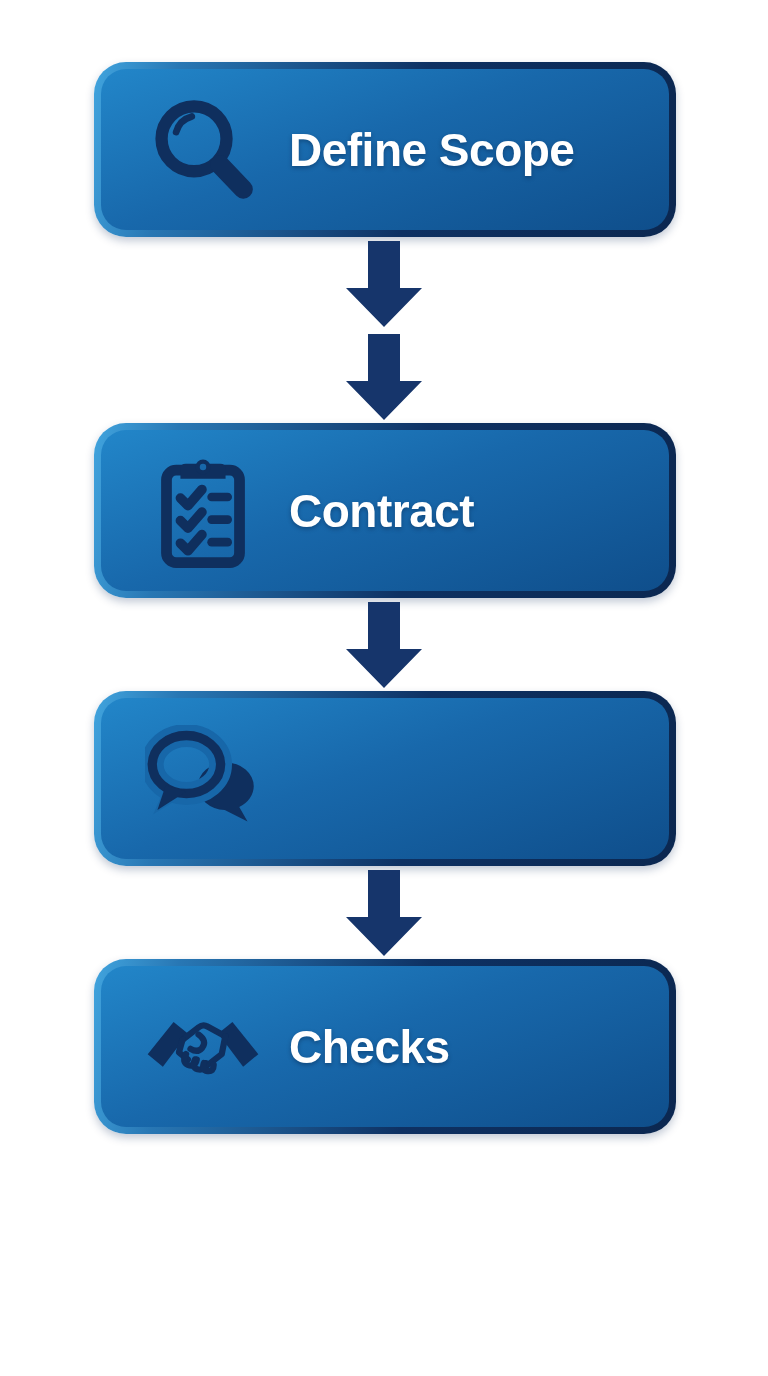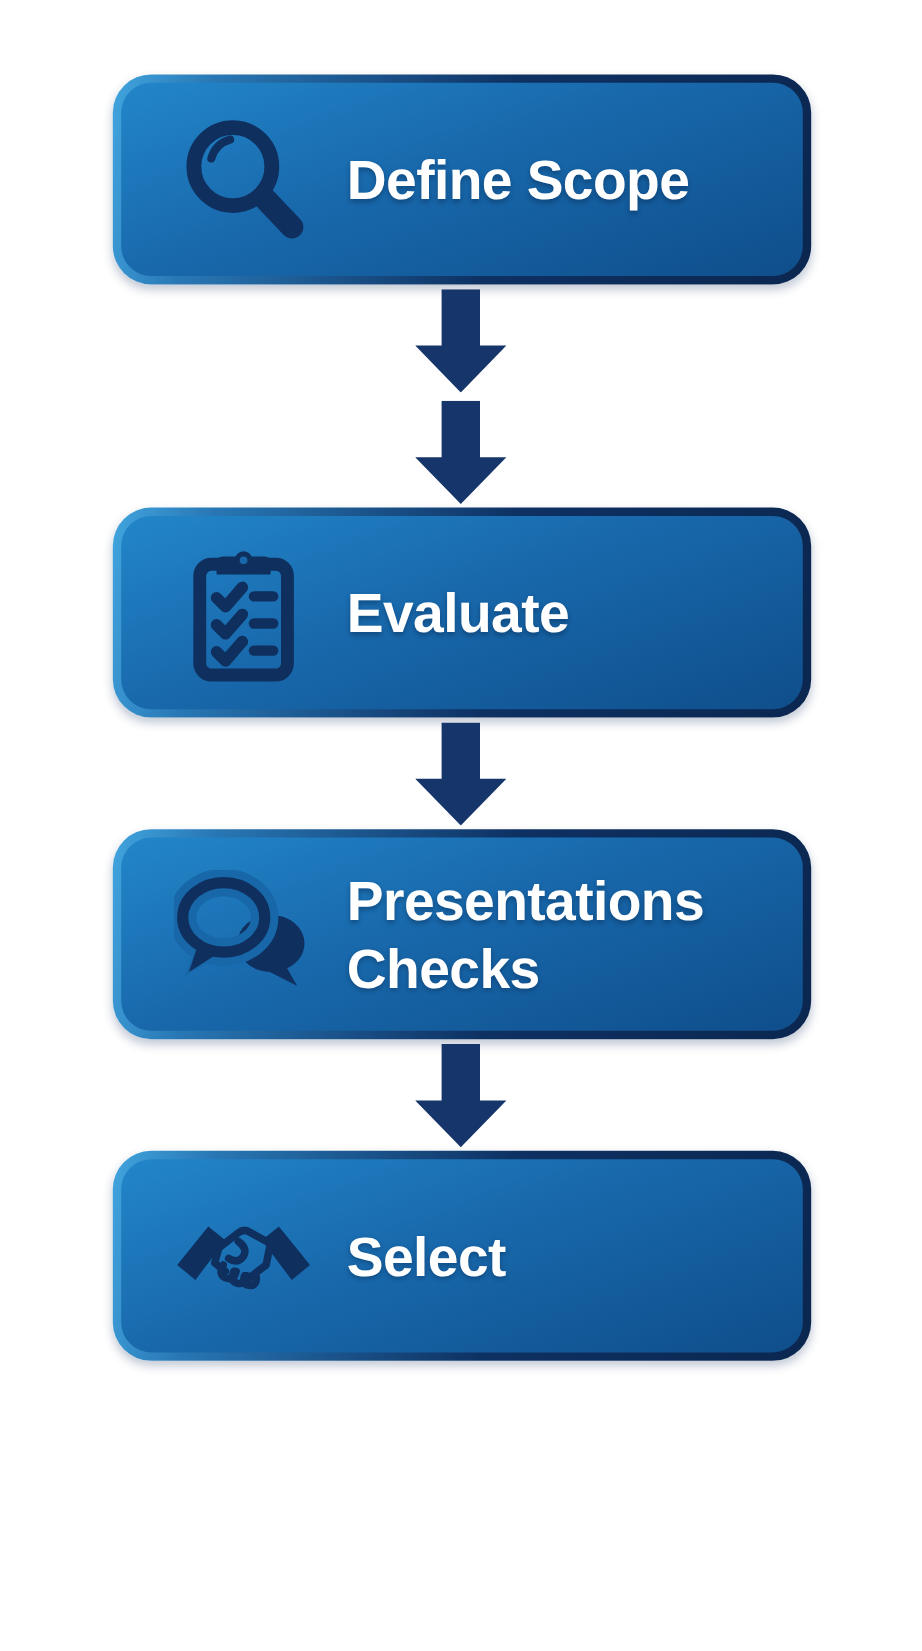--- a/index.html
+++ b/index.html
@@ -104,21 +104,21 @@
           <circle cx="50" cy="13" r="3" fill="#1868ab"></circle>
           <path d="M29,42 l7,7 l13,-15" fill="none" stroke="#0f2f5e" stroke-width="9" stroke-linecap="round" stroke-linejoin="round"></path>
           <path d="M29,63 l7,7 l13,-15" fill="none" stroke="#0f2f5e" stroke-width="9" stroke-linecap="round" stroke-linejoin="round"></path>
           <path d="M29,84 l7,7 l13,-15" fill="none" stroke="#0f2f5e" stroke-width="9" stroke-linecap="round" stroke-linejoin="round"></path>
           <line x1="58" y1="41" x2="73" y2="41" stroke="#0f2f5e" stroke-width="8" stroke-linecap="round"></line>
           <line x1="58" y1="62" x2="73" y2="62" stroke="#0f2f5e" stroke-width="8" stroke-linecap="round"></line>
           <line x1="58" y1="83" x2="73" y2="83" stroke="#0f2f5e" stroke-width="8" stroke-linecap="round"></line>
         </svg>
       </div>
       <div class="label">
-        <span class="line">Evaluate</span>
+        <span class="line">Contract</span>
       </div>
     </div>
   </div>
 
   <div class="gap">
     <svg width="76" height="86" viewBox="0 0 76 86">
       <path d="M22,0 h32 v47 h22 L38,86 L0,47 h22 z" fill="#16356b"></path>
     </svg>
   </div>
 
@@ -128,24 +128,20 @@
         <svg width="120" height="108" viewBox="0 0 112 100">
 
           <path d="M78,34 a27,23 0 0 1 27,23 a27,23 0 0 1 -14,20 l8,14 l-22,-11 a27,23 0 0 1 -26,-23 a27,23 0 0 1 27,-23 z" fill="#0f2f5e"></path>
 
           <ellipse cx="40" cy="36" rx="33" ry="28" fill="none" stroke="#1767a9" stroke-width="22"></ellipse>
           <path d="M22,52 L8,84 L44,62 Z" fill="#1767a9"></path>
 
           <ellipse cx="40" cy="36" rx="33" ry="28" fill="none" stroke="#0f2f5e" stroke-width="9"></ellipse>
           <path d="M20,56 L12,80 L40,62 Z" fill="#0f2f5e"></path>
         </svg>
-      </div>
-      <div class="label">
-        <span class="line">Presentations</span>
-        <span class="line">Checks</span>
       </div>
     </div>
   </div>
 
   <div class="gap">
     <svg width="76" height="86" viewBox="0 0 76 86">
       <path d="M22,0 h32 v47 h22 L38,86 L0,47 h22 z" fill="#16356b"></path>
     </svg>
   </div>
 
@@ -166,18 +162,18 @@
 
             <path d="M60,36 q10,7 4,15 q-5,6 -13,1"></path>
 
             <path d="M46,58 q-5,9 2,12 q8,3 10,-6"></path>
             <path d="M56,64 q-4,9 3,11 q8,2 9,-7"></path>
             <path d="M66,68 q-3,8 4,9 q7,1 7,-7"></path>
           </g>
         </svg>
       </div>
       <div class="label">
-        <span class="line">Select</span>
+        <span class="line">Checks</span>
       </div>
     </div>
   </div>
 
 </div>
 
 </body></html>

